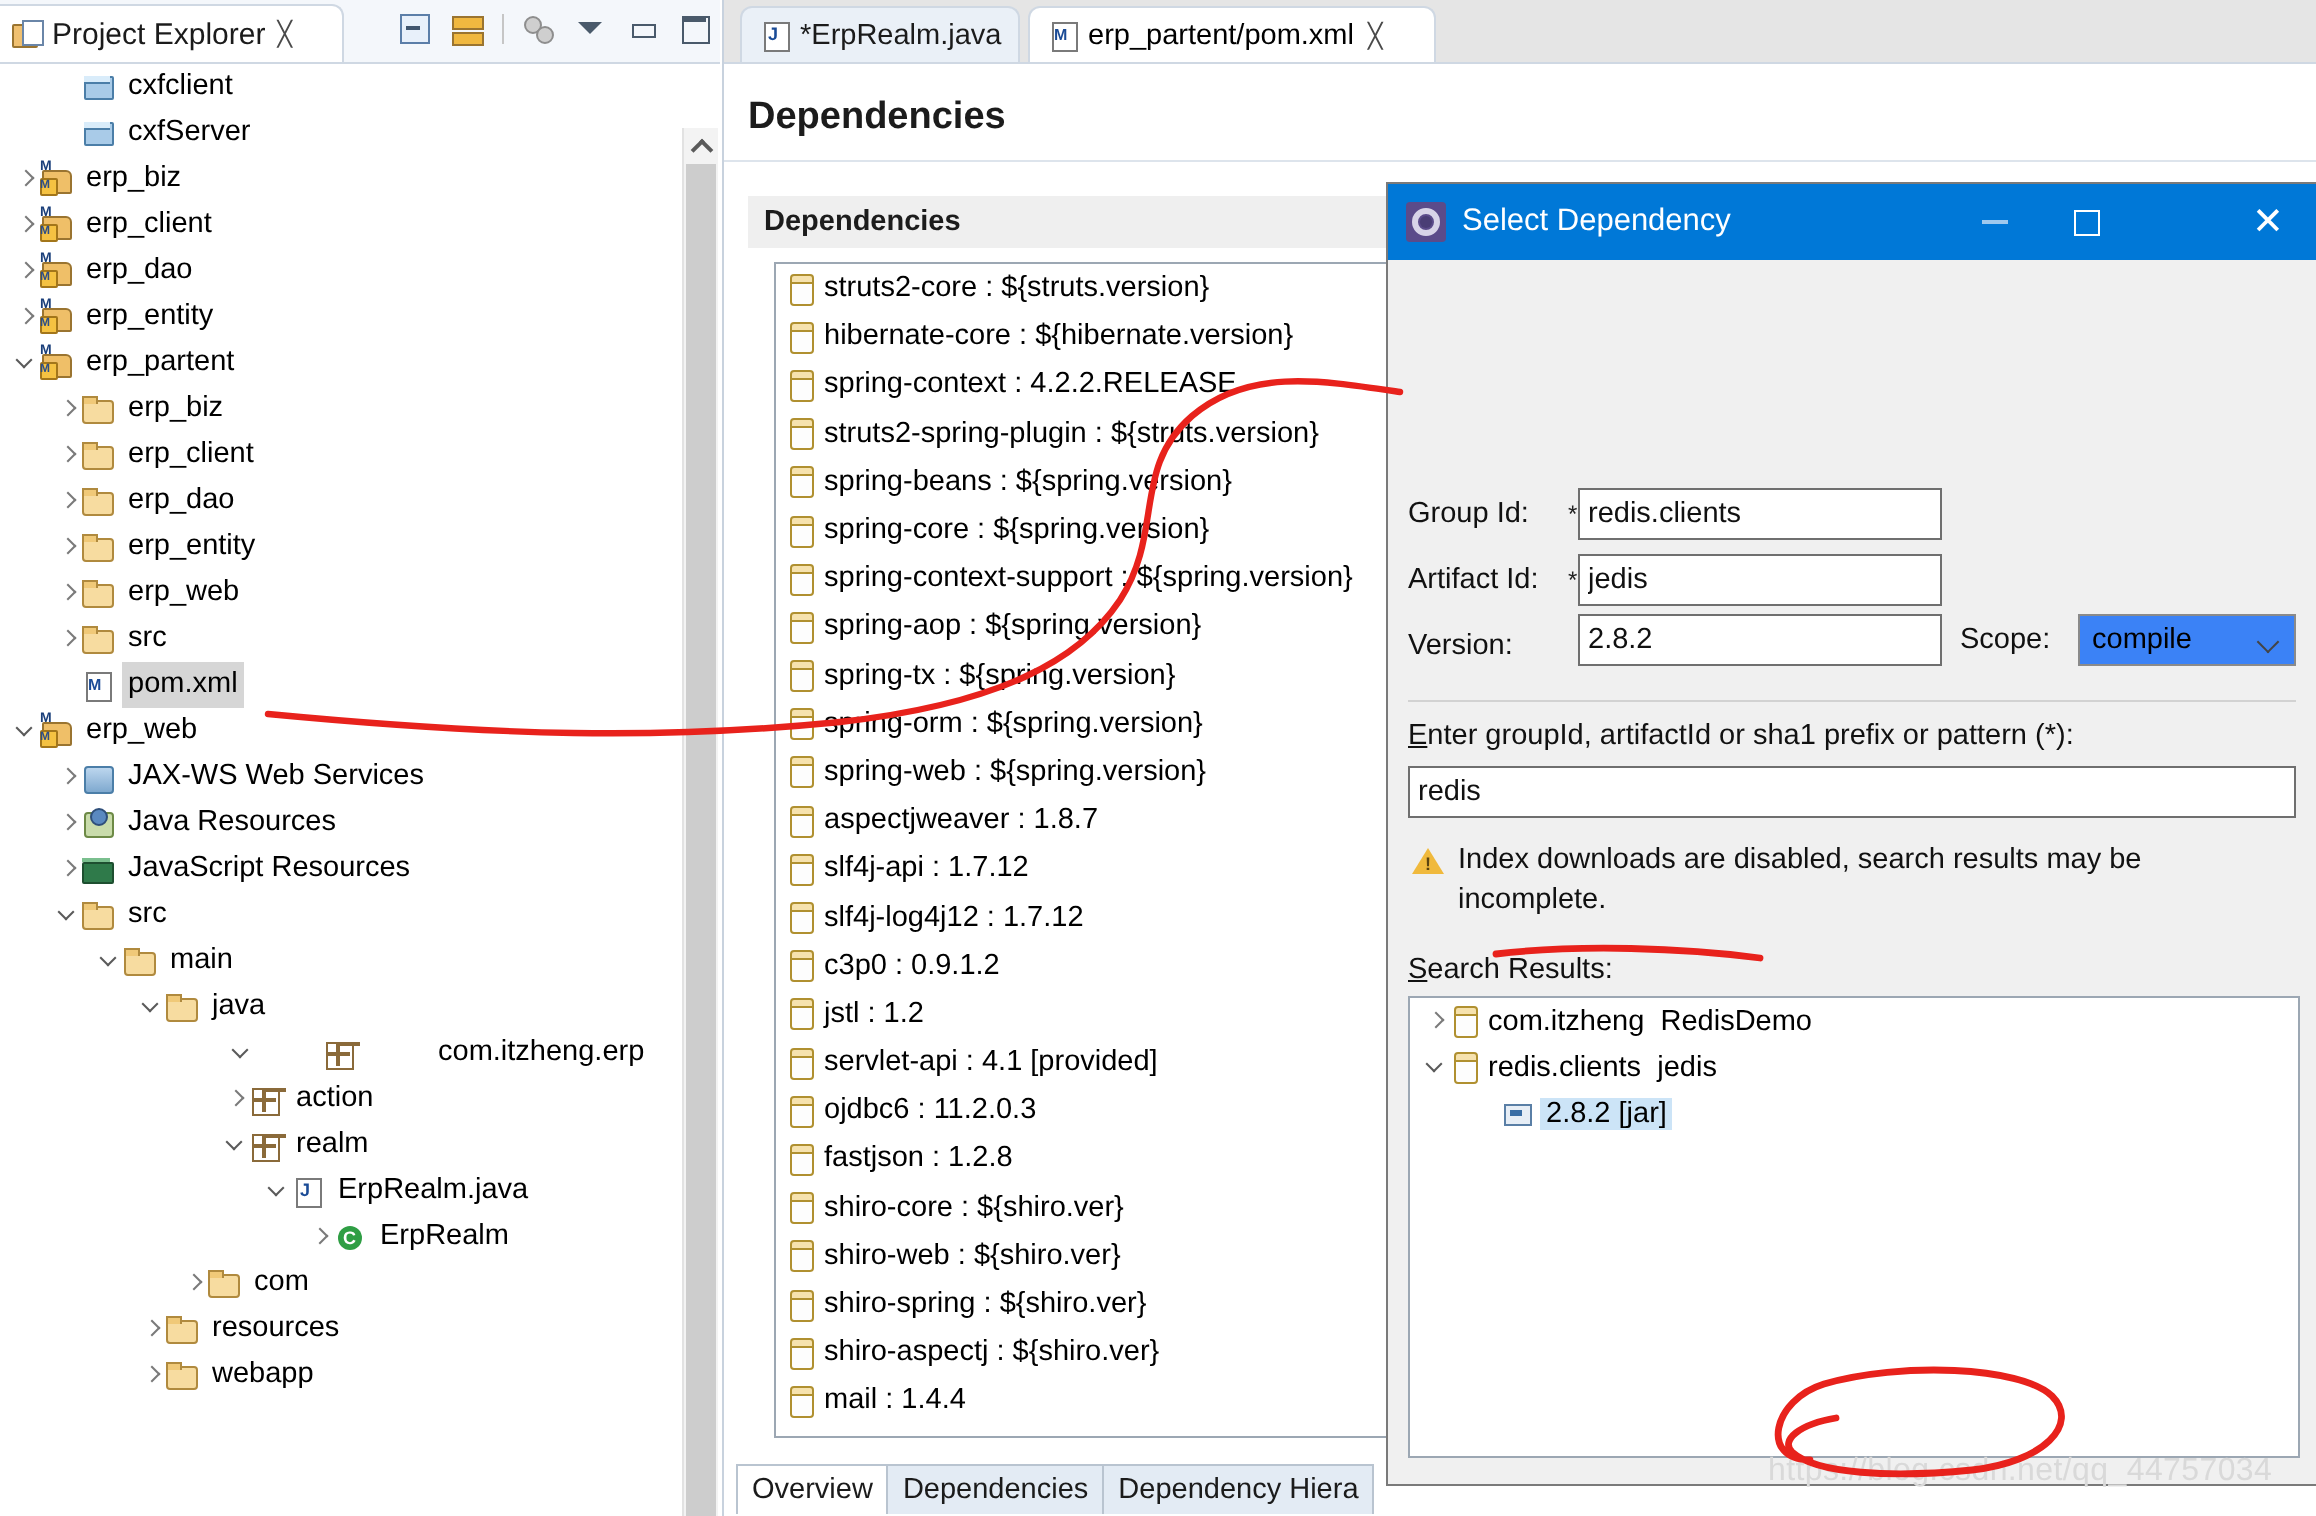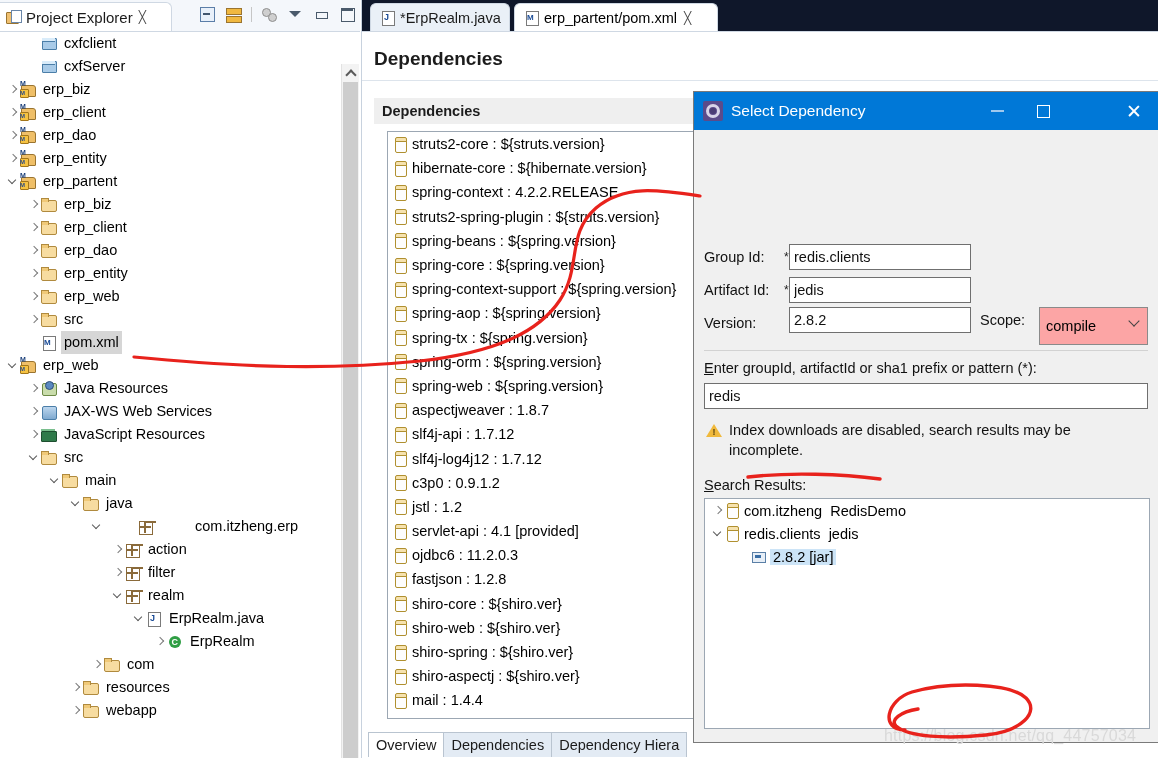--- a/index.html
+++ b/index.html
@@ -112,21 +112,21 @@
     background:#5a89c0;border:1px solid #1f3f6a;}
   #tree-scroll{position:absolute;right:1px;top:32px;width:17px;height:726px;background:#f3f3f3;
      border-left:1px solid #e2e2e2;}
   #tree-scroll .up{position:absolute;left:0;top:0;width:17px;height:17px;}
   #tree-scroll .up:before{content:"";position:absolute;left:5px;top:7px;width:6px;height:6px;
     border-left:2px solid #5a5a5a;border-top:2px solid #5a5a5a;transform:rotate(45deg);}
   #tree-thumb{position:absolute;left:1px;top:18px;width:15px;height:690px;background:#cdcdcd;}
   
   #editor{position:absolute;left:361px;top:0;width:797px;height:758px;background:#fff;
      border-left:1px solid #c8d2de;}
-  #editor-tabbar{position:absolute;left:0;top:0;width:797px;height:31px;background:#0f172a;}
+  #editor-tabbar{position:absolute;left:0;top:0;width:797px;height:31px;background:#e5e5e5;}
   .etab{position:absolute;top:3px;height:28px;display:flex;align-items:center;padding:0 8px;
      box-sizing:border-box;font-size:14.5px;border-top-left-radius:6px;border-top-right-radius:6px;}
   .etab.inactive{left:8px;width:140px;background:#eaf0f7;border:1px solid #cfd8e3;border-bottom:none;color:#1b1b1b;}
   .etab.active{left:152px;width:204px;background:#ffffff;border:1px solid #cfd8e3;border-bottom:none;}
   #editor-body{position:absolute;left:0;top:31px;width:797px;height:727px;background:#fff;border-top:1px solid #cfd8e3;}
   #form-title{position:absolute;left:12px;top:16px;font-size:19px;font-weight:bold;color:#1c1c1c;}
   #form-rule{position:absolute;left:0;top:48px;width:797px;height:1px;background:#dde4ec;}
   #deps-section-hdr{position:absolute;left:12px;top:66px;width:773px;height:26px;background:#efefef;
      display:flex;align-items:center;padding-left:8px;box-sizing:border-box;
      font-weight:bold;font-size:14.5px;color:#1c1c1c;}
@@ -302,68 +302,61 @@
         <div class="trow" style="padding-left: 6px;">
           <span class="arrow d"></span>
           <span class="ti ti-mvn">
             <span class="mvnm">M</span>
             <span class="warnbadge"></span>
           </span>
           <span class="lbl">erp_web</span>
         </div>
         <div class="trow" style="padding-left: 27px;">
           <span class="arrow r"></span>
+          <span class="ti ti-jax"></span>
+          <span class="lbl">JAX-WS Web Services</span>
+        </div>
+        <div class="trow" style="padding-left: 27px;">
+          <span class="arrow r"></span>
           <span class="ti ti-jres"></span>
           <span class="lbl">Java Resources</span>
         </div>
         <div class="trow" style="padding-left: 27px;">
           <span class="arrow r"></span>
-          <span class="ti ti-jax"></span>
-          <span class="lbl">JAX-WS Web Services</span>
-        </div>
-        <div class="trow" style="padding-left: 27px;">
-          <span class="arrow r"></span>
           <span class="ti ti-jsres"></span>
           <span class="lbl">JavaScript Resources</span>
         </div>
         <div class="trow" style="padding-left: 27px;">
           <span class="arrow d"></span>
           <span class="ti ti-folder"></span>
           <span class="lbl">src</span>
         </div>
         <div class="trow" style="padding-left: 48px;">
           <span class="arrow d"></span>
           <span class="ti ti-folder"></span>
           <span class="lbl">main</span>
         </div>
         <div class="trow" style="padding-left: 69px;">
           <span class="arrow d"></span>
           <span class="ti ti-folder"></span>
           <span class="lbl">java</span>
         </div>
-        <div class="trow" style="padding-left: 90px; gap: 34px;">
+        <div class="trow" style="padding-left: 114px; gap: 34px;">
           <span class="arrow d"></span>
           <span class="ti ti-pkg">
             <span class="pkgv"></span>
           </span>
           <span class="lbl">com.itzheng.erp</span>
         </div>
         <div class="trow" style="padding-left: 111px;">
           <span class="arrow r"></span>
           <span class="ti ti-pkg">
             <span class="pkgv"></span>
           </span>
           <span class="lbl">action</span>
-        </div>
-        <div class="trow" style="padding-left: 111px;">
-          <span class="arrow r"></span>
-          <span class="ti ti-pkg">
-            <span class="pkgv"></span>
-          </span>
-          <span class="lbl">filter</span>
         </div>
         <div class="trow" style="padding-left: 111px;">
           <span class="arrow d"></span>
           <span class="ti ti-pkg">
             <span class="pkgv"></span>
           </span>
           <span class="lbl">realm</span>
         </div>
         <div class="trow" style="padding-left: 132px;">
           <span class="arrow d"></span>
@@ -559,21 +552,21 @@
     <span class="flabel" style="width:76px;">Artifact Id:</span>
     <span class="req">*</span>
   </div>
   <input class="finput" style="position: absolute; left: 95px; top: 185px; width: 182px;" value="jedis">
 
   <div class="frow" style="left:10px;top:218px;">
     <span class="flabel" style="width:76px;">Version:</span>
   </div>
   <input class="finput" style="position: absolute; left: 95px; top: 215px; width: 182px;" value="2.8.2">
   <span class="flabel" style="position:absolute;left:286px;top:220px;">Scope:</span>
-  <div style="position:absolute;left:345px;top:215px;width:109px;height:38px;background:#fca5a5;border:1px solid #8a8a8a;box-sizing:border-box;display:flex;align-items:center;padding-left:6px;">
+  <div style="position:absolute;left:345px;top:215px;width:109px;height:26px;background:#3b82f6;border:1px solid #8a8a8a;box-sizing:border-box;display:flex;align-items:center;padding-left:6px;">
     <span style="font-size:14.5px;">compile</span>
     <span style="position:absolute;right:9px;top:9px;width:7px;height:7px;border-right:1.6px solid #444;border-bottom:1.6px solid #444;transform:rotate(45deg);"></span>
   </div>
 
   <div id="dlg-hr"></div>
 
   <div id="search-label">
     <u>E</u><span>nter groupId, artifactId or sha1 prefix or pattern (*):</span>
   </div>
   <input class="finput" id="search-input" value="redis" style="">

